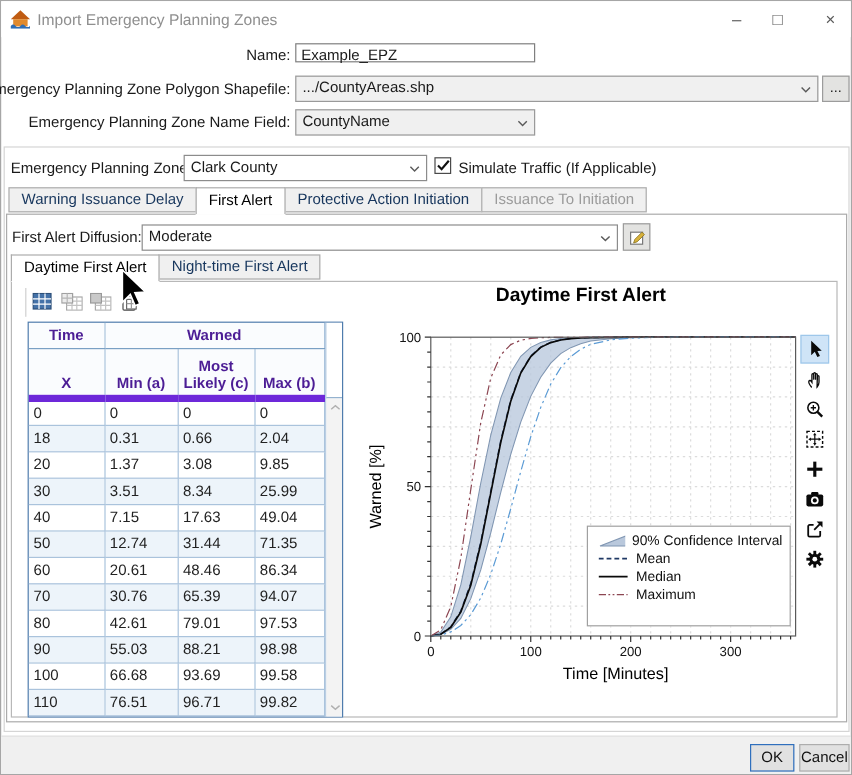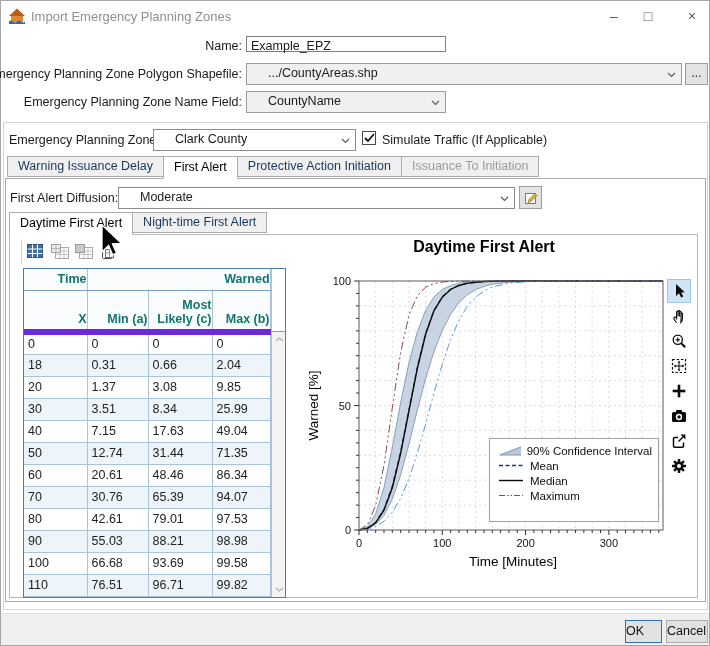--- a/index.html
+++ b/index.html
@@ -8,40 +8,40 @@
   svg text{font-family:"Liberation Sans",sans-serif}
   .abs{position:absolute}
   .dialog{position:absolute;inset:0;background:#fff;border:1px solid #a6a6a6}
   
   .titlebar{position:absolute;left:0;top:0;width:708px;height:30px;background:#fff}
   .title-text{position:absolute;left:30px;top:8px;font-size:13px;color:#8f8f8f;white-space:nowrap}
   .winbtn{position:absolute;top:0;width:34px;height:30px;text-align:center;line-height:30px;color:#5a5a5a;font-size:14px}
   
   .rlabel{position:absolute;white-space:nowrap;text-align:right}
   .txt{position:absolute;background:#fff;border:1px solid #7f7f7f;font-size:12.5px;padding:1px 4px;line-height:16px}
-  .combo{position:absolute;background:#fff;border:1px solid #8c8c8c;padding:2px 18px 0 21px;white-space:nowrap;overflow:hidden;height:22px}
+  .combo{position:absolute;background:#fff;border:1px solid #8c8c8c;padding:2px 18px 0 5px;white-space:nowrap;overflow:hidden;height:22px}
   .combo.gray{background:#f0f0f0;border-color:#9a9a9a}
   .chev{position:absolute;right:5px;top:8px;line-height:0}
   .smallbtn{position:absolute;background:#e3e3e1;border:1px solid #9c9c9c;text-align:center;font-size:12px;line-height:18px}
   .groupbox{position:absolute;border:1px solid #d5d5d5;background:transparent}
   .panel{position:absolute;border:1px solid #ababab;background:#fff}
   
   .tabstrip{position:absolute;display:flex;align-items:flex-start;z-index:2}
   .tab{background:#f0f0f0;border:1px solid #acacac;padding:0 10px;height:21px;line-height:19px;color:#17365d;margin-right:-1px;white-space:nowrap}
   .tab.selected{background:#fff;height:23px;line-height:21px;color:#000;border-bottom:1px solid #fff;position:relative;z-index:3}
   .tab.disabled{color:#9b9b9b}
   
   .checkbox{position:absolute;width:14px;height:14px;background:#fff;border:1px solid #4a4a4a;line-height:0;padding:1px 0 0 1px}
   
   .toolbtn{position:absolute;width:20px;height:18px;line-height:0}
   
   .tbl-wrap{position:absolute;left:22px;top:267px;width:263px;height:330px;border:1px solid #4f7cad;display:flex;background:#fff}
   table.grid{border-collapse:collapse;table-layout:fixed;width:246px}
   table.grid th,table.grid td{border-right:1px solid #aac3dc;border-bottom:1px solid #aac3dc;font-size:12.5px;overflow:hidden}
-  table.grid th{font-weight:bold;text-align:right;background:#fafcfe;color:#0f766e}
+  table.grid th{font-weight:bold;text-align:center;background:#fafcfe;color:#4c1d95}
   tr.gh th{height:21px;border-bottom:1px solid #7aa0c4}
   tr.ch th{height:42px;vertical-align:bottom;padding-bottom:3px;border-bottom:6px solid #6d28d9;line-height:14px}
   table.grid td{height:22px;padding-left:4px;color:#222;background:#fff}
   table.grid tr.alt td{background:#edf4fa}
   .tbl-scroll{width:15px;display:flex;flex-direction:column;background:#fff;border-left:1px solid #aac3dc}
   .sb-spacer{height:63px;border-bottom:1px solid #7aa0c4}
   .sb-track{flex:1;background:#f3f3f3;position:relative}
   .sb-btn{position:absolute;left:0;width:15px;height:15px;display:flex;align-items:center;justify-content:center}
   
   .chart-wrap{position:absolute;left:300px;top:237px;width:366px;height:356px}
@@ -50,21 +50,21 @@
   .ylabel{position:absolute;left:-78px;top:160px;width:180px;text-align:center;font-size:13.5px;color:#000;transform:rotate(-90deg)}
   .legend{position:absolute;left:188px;top:200px;width:170px;height:84px;background:#fff;border:1px solid #a0a0a0;padding:4px 6px 2px 8px}
   .legend-row{display:flex;align-items:center;gap:6px;height:15px}
   .legend-row span{font-size:11.5px;color:#101010;white-space:nowrap}
   
   .chart-tools{position:absolute;left:666px;top:278px;width:26px}
   .ctool{width:24px;height:24px;display:flex;align-items:center;justify-content:center;margin-bottom:1px}
   .ctool.active{background:#cfe4f7;border:1px solid #9ec7ea}
   
   .footer{position:absolute;left:0;top:612px;width:708px;height:32px;background:#f0f0f0;border-top:1px solid #e2e2e2}
-  .btn{position:absolute;background:#e1e1e1;border:1px solid #adadad;text-align:left;font-size:12.5px;line-height:21px;color:#111}
+  .btn{position:absolute;background:#e1e1e1;border:1px solid #adadad;text-align:center;font-size:12.5px;line-height:21px;color:#111}
   .btn.default{border-color:#2f6fbd}
   .vsep{position:absolute;width:1px;background:#d0d0d0}
 </style>
 </head>
 <body>
 
 <div class="dialog">
 
   <div class="titlebar">
     <span class="abs" style="left:7px;top:7px">

